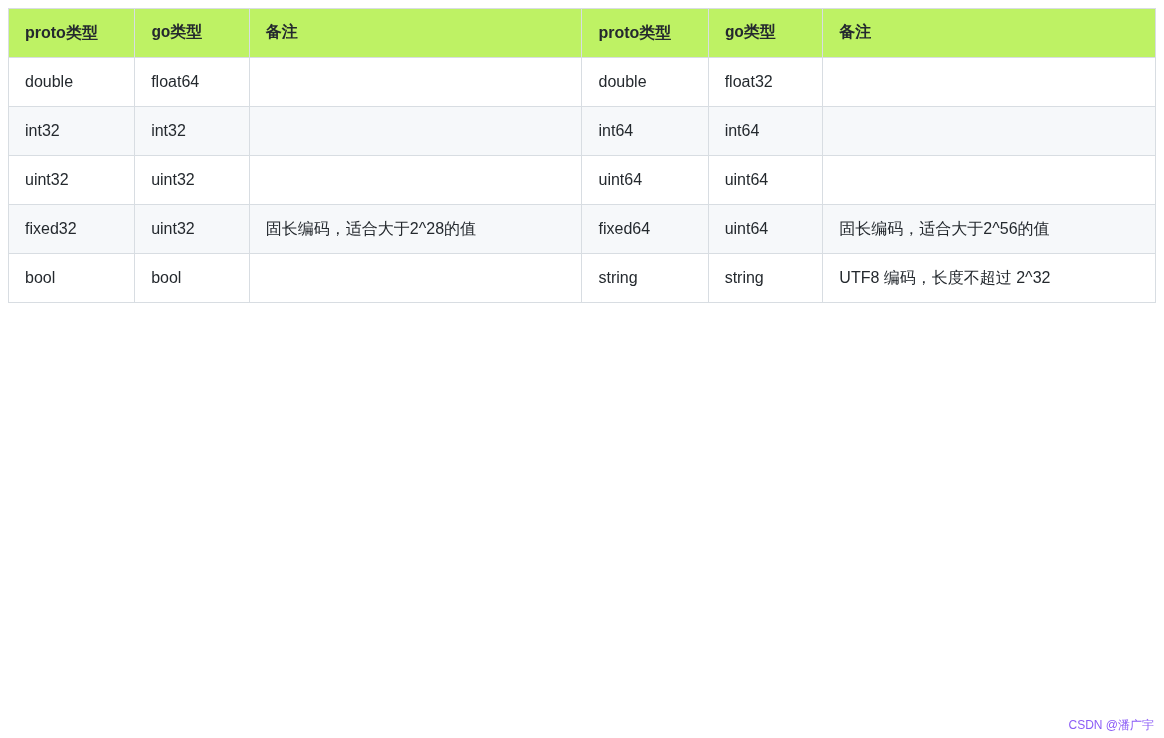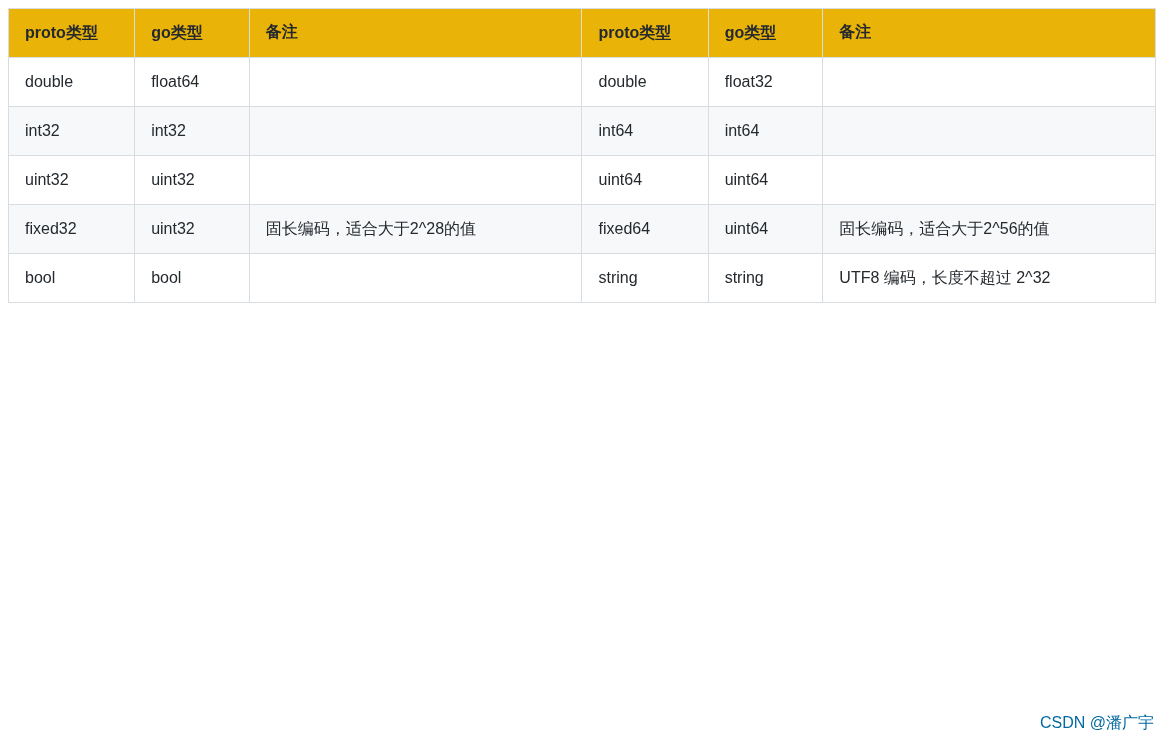--- a/index.html
+++ b/index.html
@@ -21,39 +21,39 @@
     }
     th, td {
       border: 1px solid #d8dde2;
       padding: 12px 16px;
       text-align: left;
       vertical-align: middle;
       line-height: 1.5;
     }
     th {
       font-weight: 600;
-      background: #eab308;
+      background: #bef264;
       color: #24292e;
       padding-left: 16px;
     }
     tbody tr:nth-child(even) td {
       background: #f6f8fa;
     }
     tbody tr:nth-child(odd) td {
       background: #ffffff;
     }
     .col-proto { width: 11%; }
-    .col-go { width: 10%; }
+    .col-go { width: 10%; font-family: Liberation Mono, monospace; }
     .col-note { width: 29%; font-family: Liberation Mono, monospace; }
     .watermark {
       position: fixed;
       right: 10px;
       bottom: 4px;
-      font-size: 16px;
-      color: #0369a1;
+      font-size: 12px;
+      color: #8b5cf6;
       font-family: "Microsoft YaHei", sans-serif;
       pointer-events: none;
     }
   </style>
 </head>
 <body>
 
 <table>
   <thead>
     <tr>

